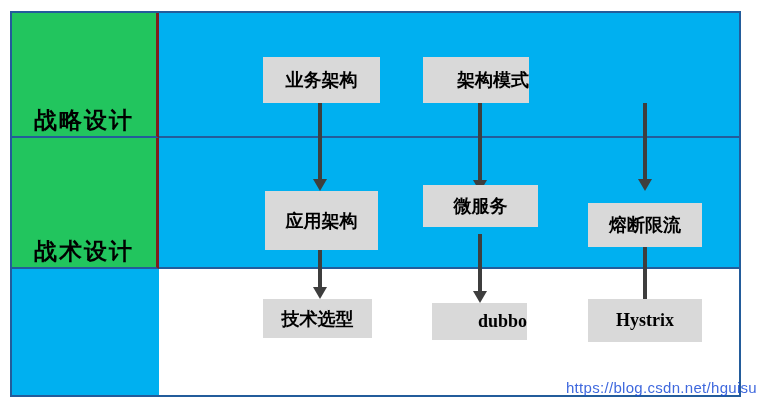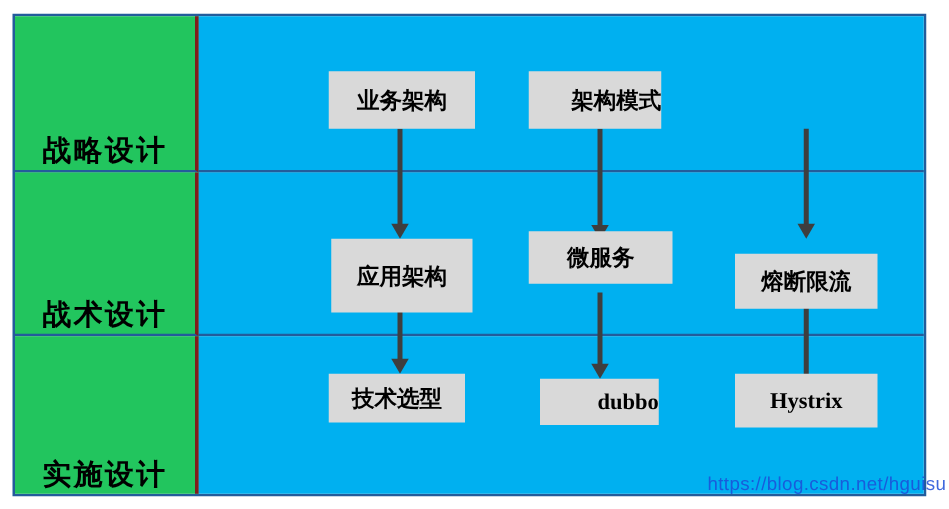--- a/index.html
+++ b/index.html
@@ -96,23 +96,20 @@
       <div class="cell side">
         <span class="side-label">战略设计</span>
       </div>
       <div class="cell main"></div>
 
       <div class="cell side">
         <span class="side-label">战术设计</span>
       </div>
       <div class="cell main"></div>
 
-      <div class="cell side last">
-        <span class="side-label">实施设计</span>
-      </div>
       <div class="cell main last"></div>
     </div>
 
     <div class="overlay">
       <svg class="arrows-svg" width="731" height="386" viewBox="0 0 731 386">
         <g>
           <line x1="310" y1="92" x2="310" y2="169" stroke="#3E3E3E" stroke-width="4"></line>
           <polygon points="303,168 317,168 310,180" fill="#3E3E3E"></polygon>
         </g>
         <g>

